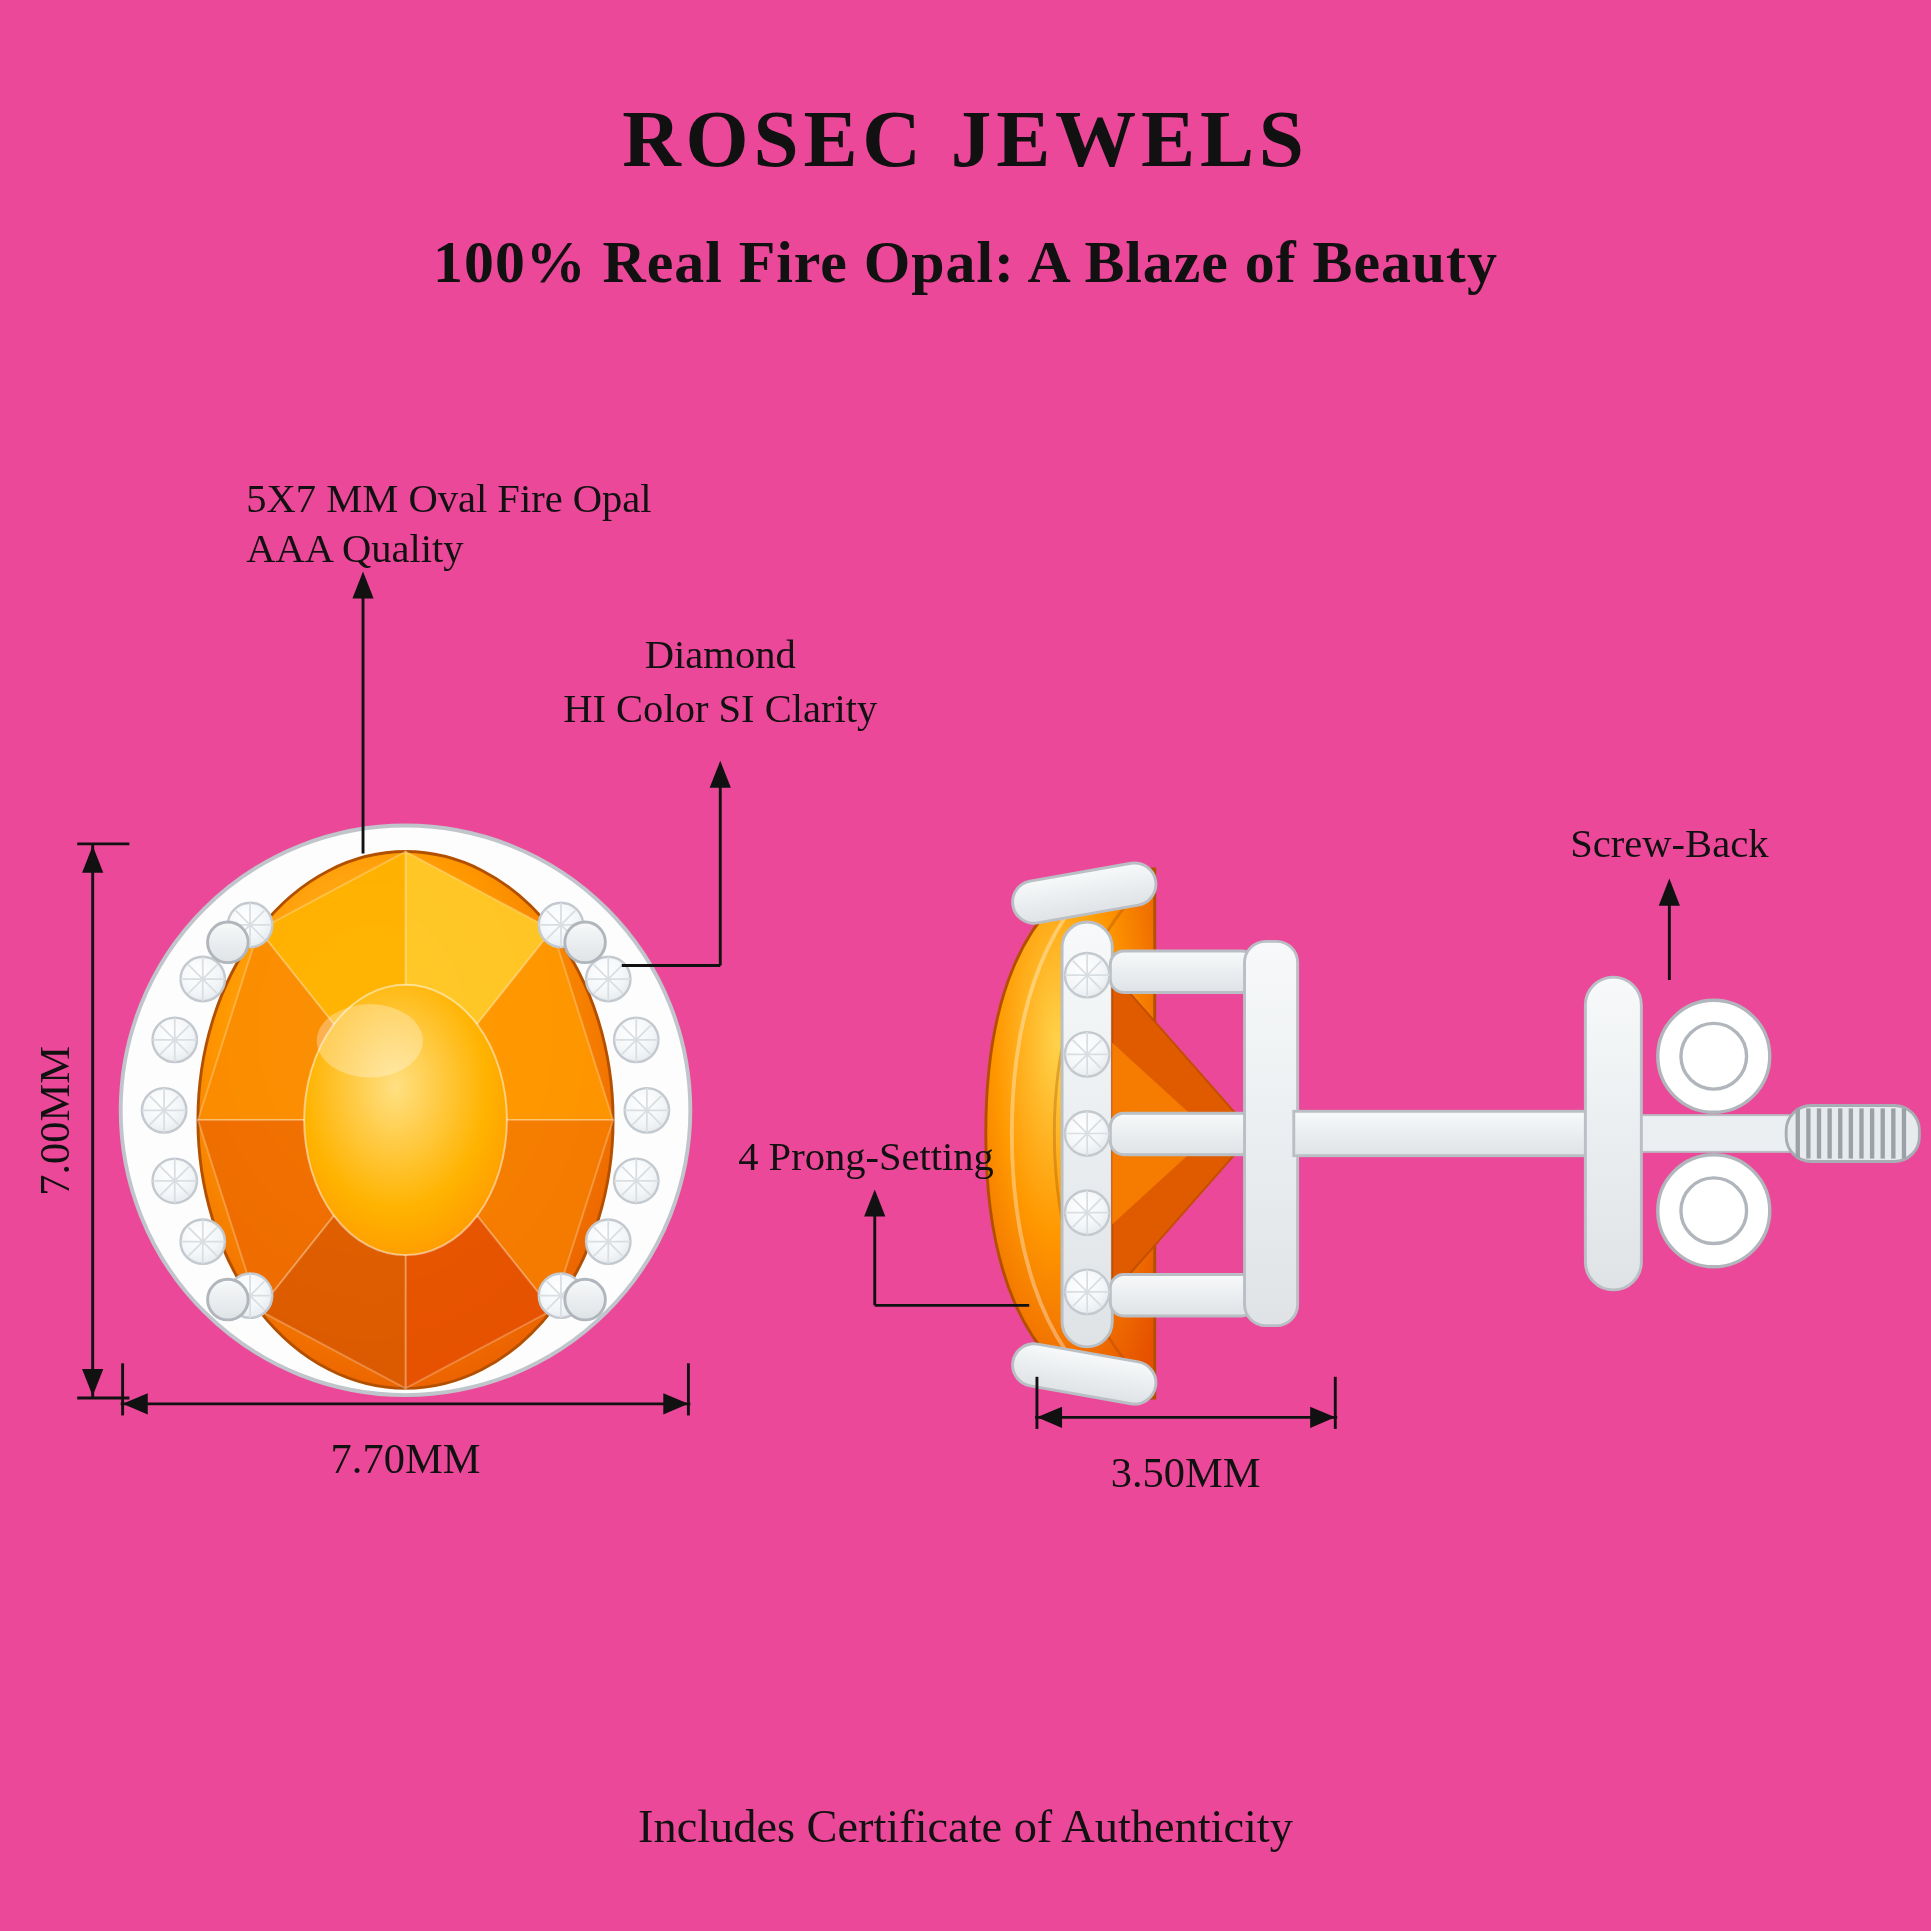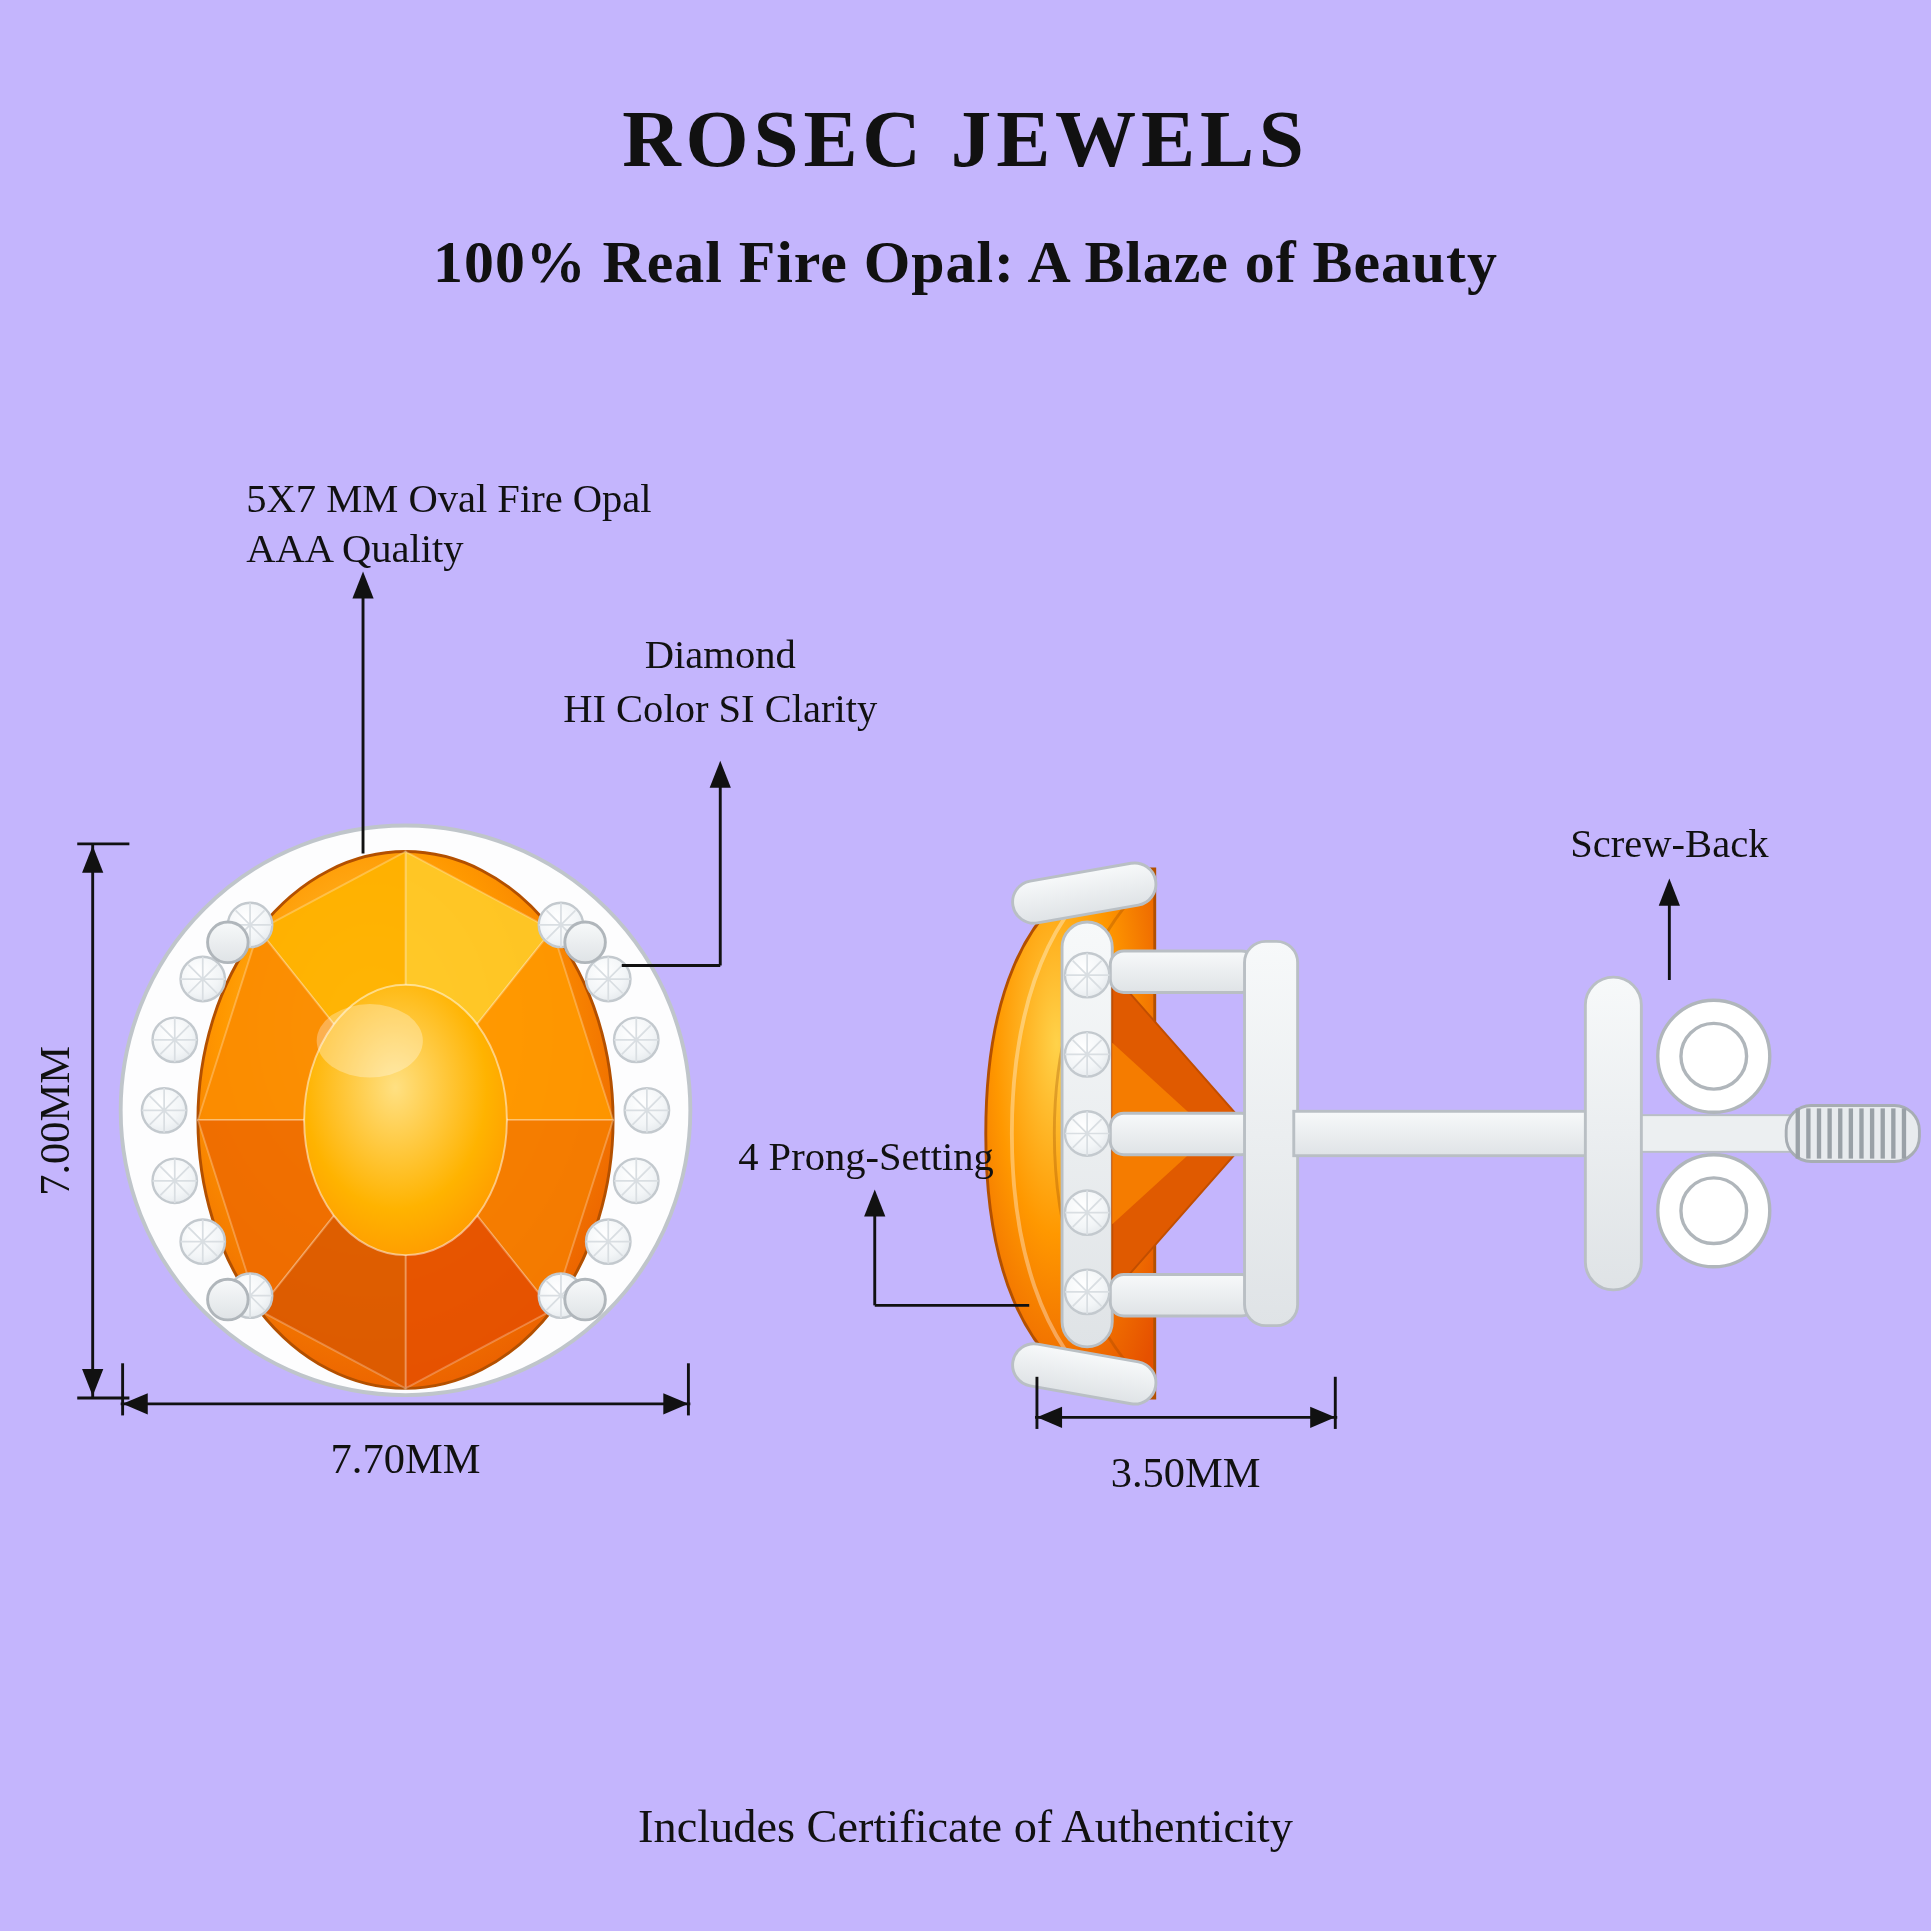--- a/index.html
+++ b/index.html
@@ -1,16 +1,16 @@
 <!DOCTYPE html>
 <html><head>
 <meta charset="utf-8">
 <style>
   html,body{margin:0;padding:0;background:#ffffff;}
-  .canvas{position:relative;width:1931px;height:1931px;background:#c4b5fd;overflow:hidden;}
+  .canvas{position:relative;width:1931px;height:1931px;background:#ec4899;overflow:hidden;}
   svg text{font-family:"Liberation Serif", serif;fill:#111111;}
   .title{font-size:84px;font-weight:700;letter-spacing:5px;}
   .tagline{font-size:62px;font-weight:700;letter-spacing:1px;}
   .ann{font-size:42px;}
   .dim{font-size:44px;}
   .footer{font-size:48px;}
 </style>
 </head>
 <body>
 

